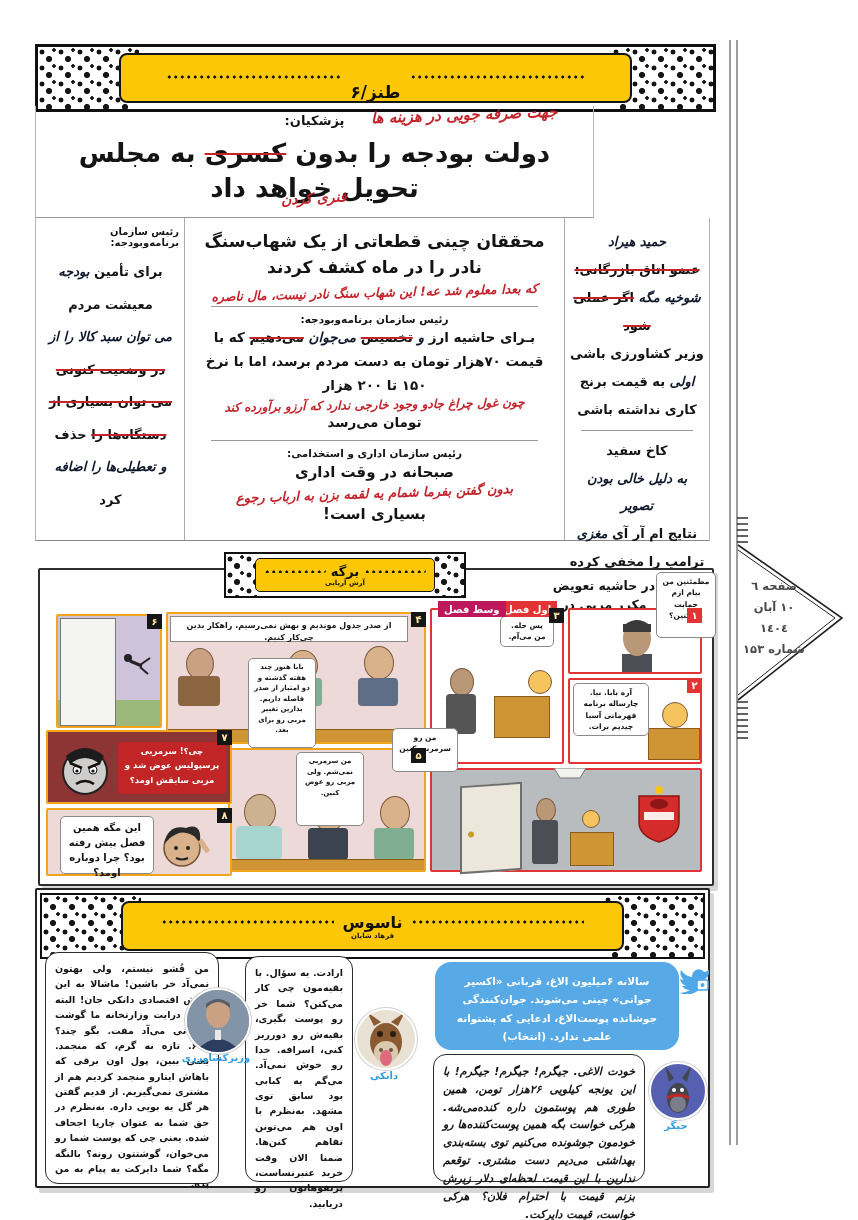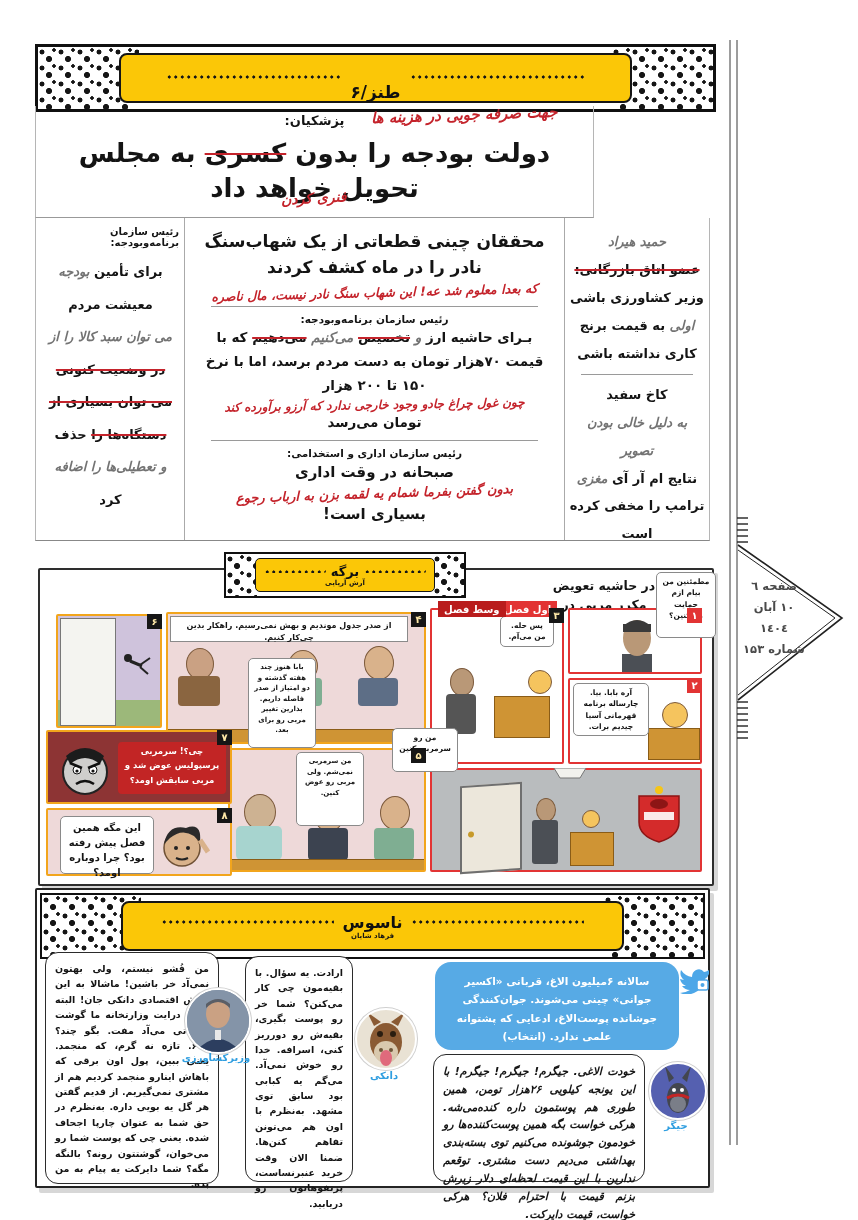--- a/index.html
+++ b/index.html
@@ -25,21 +25,21 @@
   .ban-title{font-weight:bold;white-space:nowrap;color:#101010;}
   .ban-sub{margin-top:2px;width:120px;height:4px;border-radius:2px;
     background:repeating-linear-gradient(90deg,#1a1a1a 0 4px,transparent 4px 7px);}
 
   
   .kick{font-size:11px;font-weight:bold;text-align:center;}
   .h1{font-size:26px;font-weight:900;text-align:center;line-height:1.35;letter-spacing:-.5px;}
   .h2{font-size:17px;font-weight:900;text-align:center;line-height:1.55;}
   .nbody{font-size:13.5px;font-weight:bold;text-align:center;line-height:1.8;}
   .rline{color:#c4232b;font-style:italic;font-weight:600;text-align:center;}
-  .rhand{color:#737373;font-style:italic;font-weight:700;}
+  .rhand{color:#0f172a;font-style:italic;font-weight:700;}
   .rstrike{text-decoration:line-through;text-decoration-color:#c4232b;
            -webkit-text-decoration-color:#c4232b;text-decoration-thickness:2px;}
   .hrule{border:0;border-top:1px solid #9a9a9a;margin:6px 12px;}
   .colline{font-size:13px;font-weight:bold;text-align:center;line-height:2.15;}
 
   
   .panel{position:absolute;border-radius:2px;box-sizing:border-box;}
   .pred{border:2.5px solid #e23434;background:#fff;}
   .pyel{border:2.5px solid #f2a51c;background:#eed9d9;}
   .chip{position:absolute;top:-2px;right:-2px;width:15px;height:15px;z-index:6;color:#fff;
@@ -114,20 +114,21 @@
 
   <div class="abs" style="left:35px;top:218px;width:675px;height:323px;border-left:1px solid #b5b5b5;
        border-right:1px solid #b5b5b5;border-bottom:1px solid #888;box-sizing:border-box;">
 
     <div class="abs" style="right:0;top:0;width:145px;height:100%;border-left:1px solid #aaa;
          box-sizing:border-box;padding:10px 4px;">
       <div>
         <div class="colline rich-lines">
             <div><span class="rhand">حمید هیراد</span></div>
             <div><span class="rstrike">عضو اتاق بازرگانی:</span></div>
+            <div><span class="rhand">شوخیه مگه</span> <span class="rstrike">اگر عملی شود</span></div>
             <div><span>وزیر کشاورزی باشی</span></div>
             <div><span class="rhand">اولی</span> <span>به قیمت برنج</span></div>
             <div><span>کاری نداشته باشی</span></div>
           </div>
       </div>
       <hr class="hrule">
       <div>
         <div class="colline rich-lines">
             <div><span>کاخ سفید</span></div>
             <div><span class="rhand">به دلیل خالی بودن تصویر</span></div>
@@ -137,21 +138,21 @@
           </div>
       </div>
     </div>
 
     <div class="abs" style="right:145px;top:0;width:380px;height:100%;border-left:1px solid #aaa;
          box-sizing:border-box;padding:10px 14px;">
       <div class="h2">محققان چینی قطعاتی از یک شهاب‌سنگ نادر را در ماه کشف کردند</div>
       <div class="rline" style="font-size:12.5px;margin-top:4px;transform:rotate(-1.5deg);">که بعدا معلوم شد عه! این شهاب سنگ نادر نیست، مال ناصره</div>
       <hr class="hrule">
       <div class="kick" style="font-size:10.5px;">رئیس سازمان برنامه‌وبودجه:</div>
-      <div class="nbody"><span>بـرای حاشیه ارز</span> <span class="rhand">و</span> <span class="rstrike">تخصیص</span> <span class="rhand">می‌کنیم</span> <span class="rstrike">می‌دهیم</span> <span>که با قیمت ۷۰هزار تومان به دست مردم برسد، اما با نرخ ۱۵۰ تا ۲۰۰ هزار</span></div>
+      <div class="nbody"><span>بـرای حاشیه ارز</span> <span class="rhand">و</span> <span class="rstrike">تخصیص</span> <span class="rhand">می‌جوان</span> <span class="rstrike">می‌دهیم</span> <span>که با قیمت ۷۰هزار تومان به دست مردم برسد، اما با نرخ ۱۵۰ تا ۲۰۰ هزار</span></div>
       <div class="rline" style="font-size:12px;transform:rotate(-1deg);">چون غول چراغ جادو وجود خارجی ندارد که آرزو برآورده کند</div>
       <div class="nbody" style="margin-top:-2px;">تومان می‌رسد</div>
       <hr class="hrule">
       <div class="kick" style="font-size:10.5px;">رئیس سازمان اداری و استخدامی:</div>
       <div class="nbody" style="font-size:15px;">صبحانه در وقت اداری</div>
       <div class="rline" style="font-size:13px;transform:rotate(-2deg);">بدون گفتن بفرما شمام یه لقمه بزن به ارباب رجوع</div>
       <div class="nbody" style="font-size:15px;">بسیاری است!</div>
     </div>
 
     <div class="abs" style="left:0;top:0;width:149px;height:100%;box-sizing:border-box;padding:8px 6px;">
@@ -181,21 +182,21 @@
           <div class="ban-title" style="font-size:13px;">برگه</div>
           <div class="chain" style="height:4px;"></div>
         </div>
         <div style="font-size:7px;font-weight:bold;">آرش آریایی</div>
       </div>
     </div>
 
     <div class="abs" style="left:503px;top:6px;width:122px;font-size:12.5px;font-weight:900;
          text-align:center;line-height:1.55;">در حاشیه تعویض مکرر مربی در پرسپولیس</div>
     <div class="tag" style="left:458px;top:31px;background:#e23434;">اول فصل</div>
-    <div class="tag" style="left:398px;top:31px;background:#b91c1c;">وسط فصل</div>
+    <div class="tag" style="left:398px;top:31px;background:#be185d;">وسط فصل</div>
 
     <div class="cb" style="left:616px;top:2px;width:50px;height:58px;">مطمئنین من بیام ازم حمایت می‌کنین؟</div>
 
     <div class="panel pred" style="left:528px;top:38px;width:134px;height:66px;">
       <span class="chip chip-r">۱</span>
       <svg class="abs" style="left:44px;top:4px;" width="46" height="58">
         <rect x="8" y="40" width="30" height="18" fill="#4b4f55"></rect>
         <ellipse cx="23" cy="24" rx="14" ry="18" fill="#b99877"></ellipse>
         <path d="M9 18 Q23 2 37 18 L37 12 Q23 0 9 12 Z" fill="#3a3a3a"></path>
         <rect x="9" y="10" width="28" height="8" fill="#3a3a3a"></rect>

